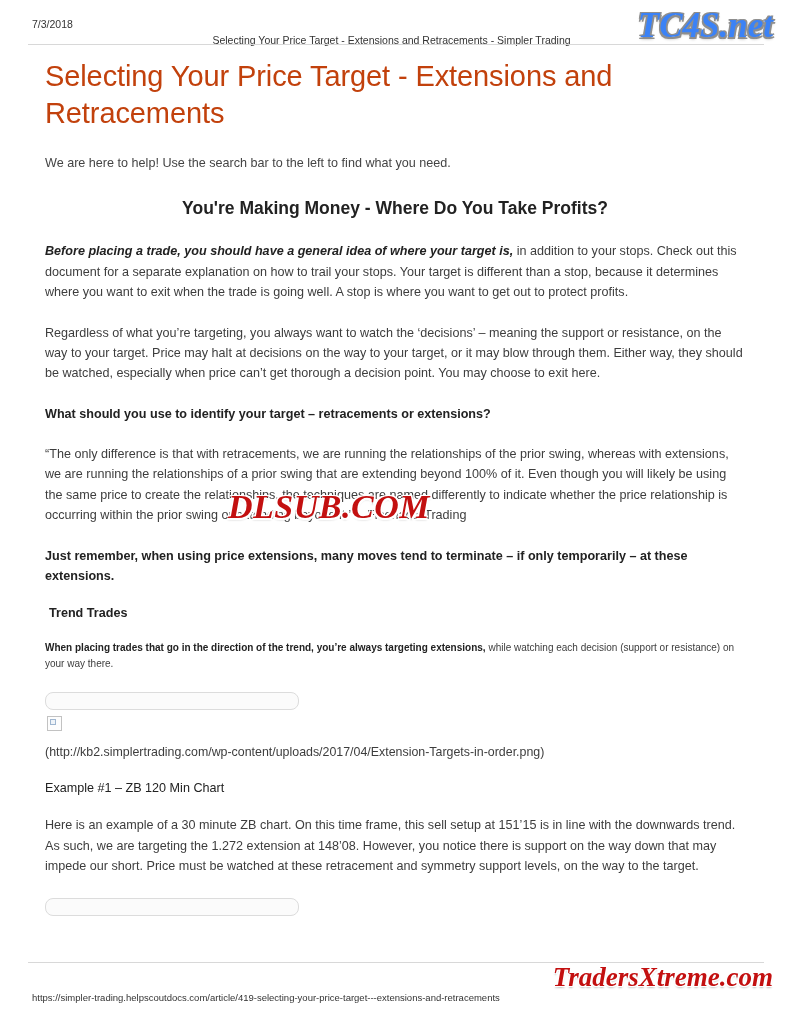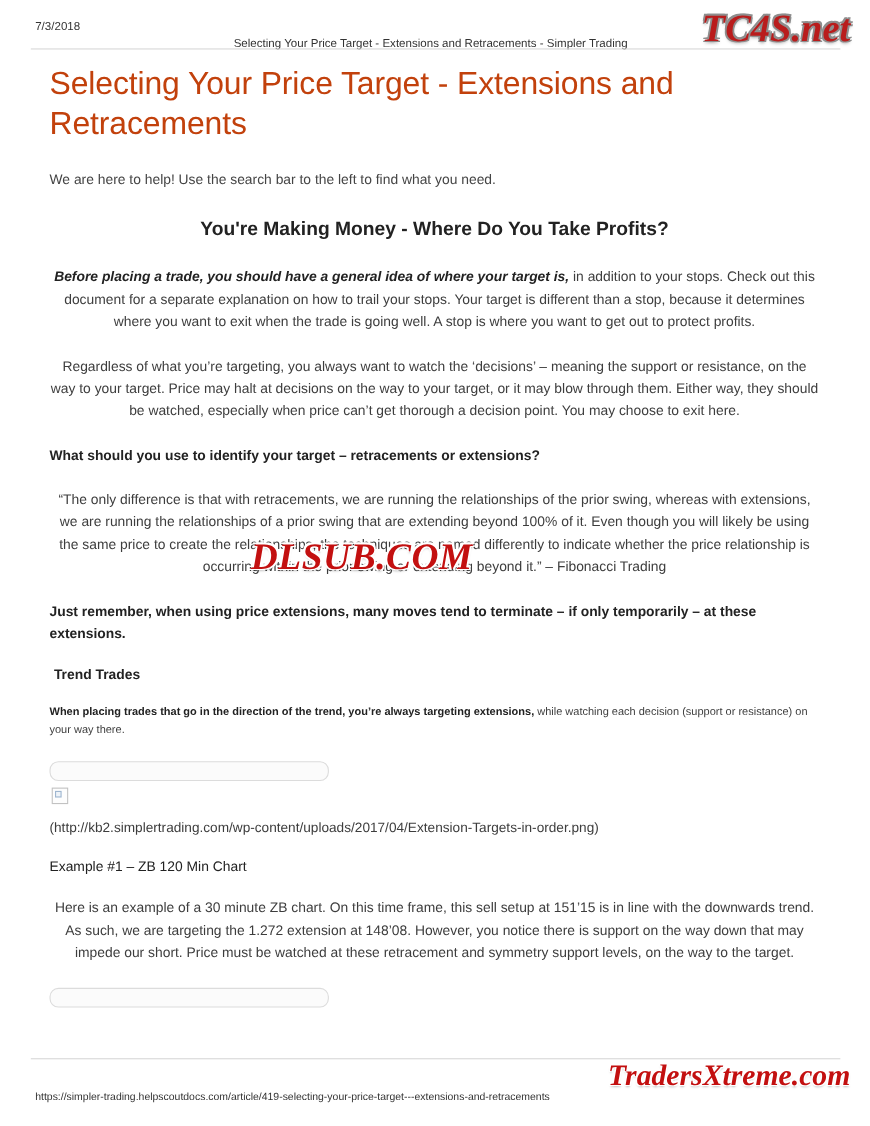--- a/index.html
+++ b/index.html
@@ -105,21 +105,21 @@
     font-weight: bold;
     color: #222;
     text-align: center;
     margin: 0 0 22px 0;
   }
   p.body {
     font-size: 12.6px;
     color: #3d3d3d;
     line-height: 1.62;
     margin: 0 0 20px 0;
-    text-align: center;
+    text-align: left;
   }
   p.body .lead-bi {
     font-weight: bold;
     font-style: italic;
     color: #222;
   }
   p.sub-bold {
     font-size: 12.6px;
     font-weight: bold;
     color: #222;
@@ -181,21 +181,21 @@
   }
   
   .wm-tc4s {
     position: absolute;
     right: 18px;
     top: 6px;
     font-family: "Liberation Serif", serif;
     font-size: 35px;
     font-weight: bold;
     font-style: italic;
-    color: #b91c1c;
+    color: #3b82f6;
     letter-spacing: 0px;
     text-shadow:
       -1.5px -1.5px 0 #8e8e8e,
       1.5px -1.5px 0 #8e8e8e,
       -1.5px 1.5px 0 #8e8e8e,
       1.5px 1.5px 0 #8e8e8e,
       0 2px 3px rgba(0,0,0,0.35);
     pointer-events: none;
   }
   .wm-dlsub {

